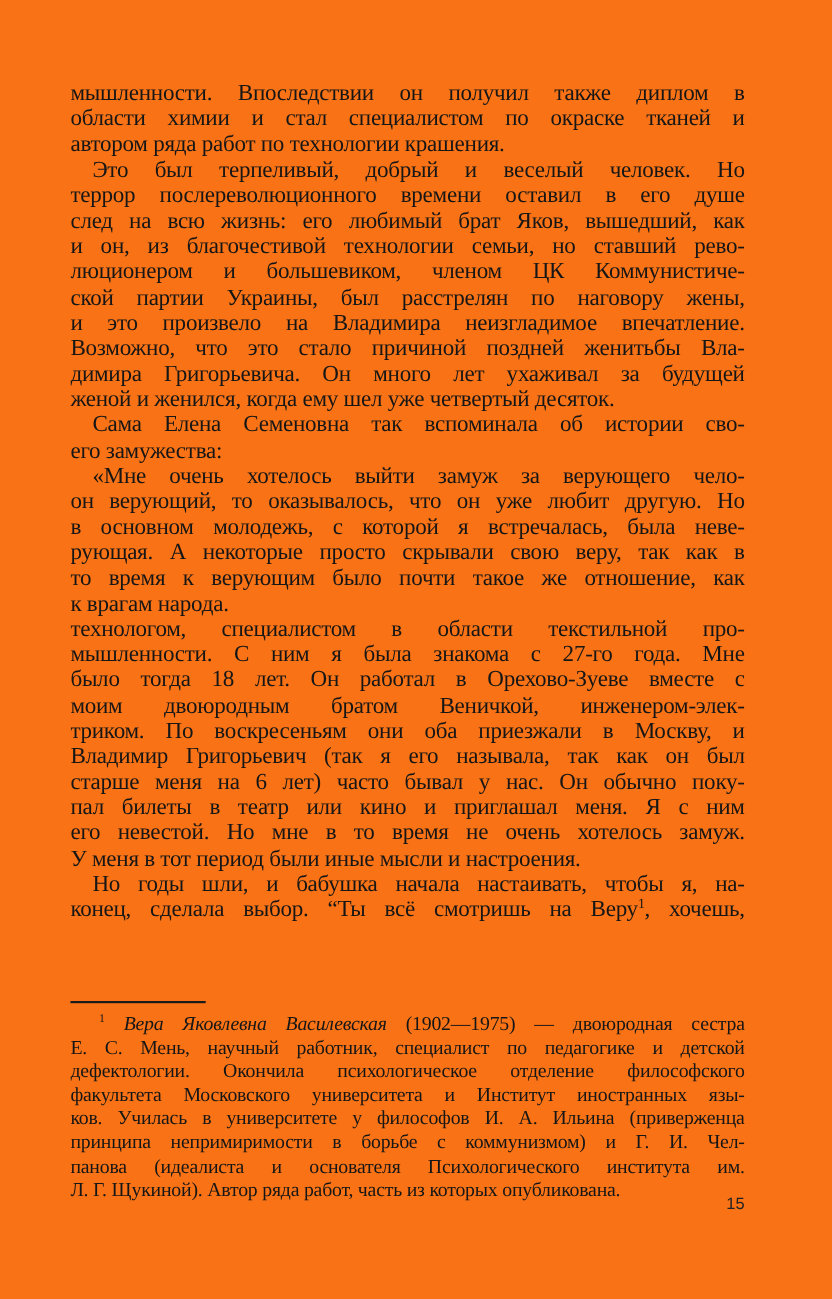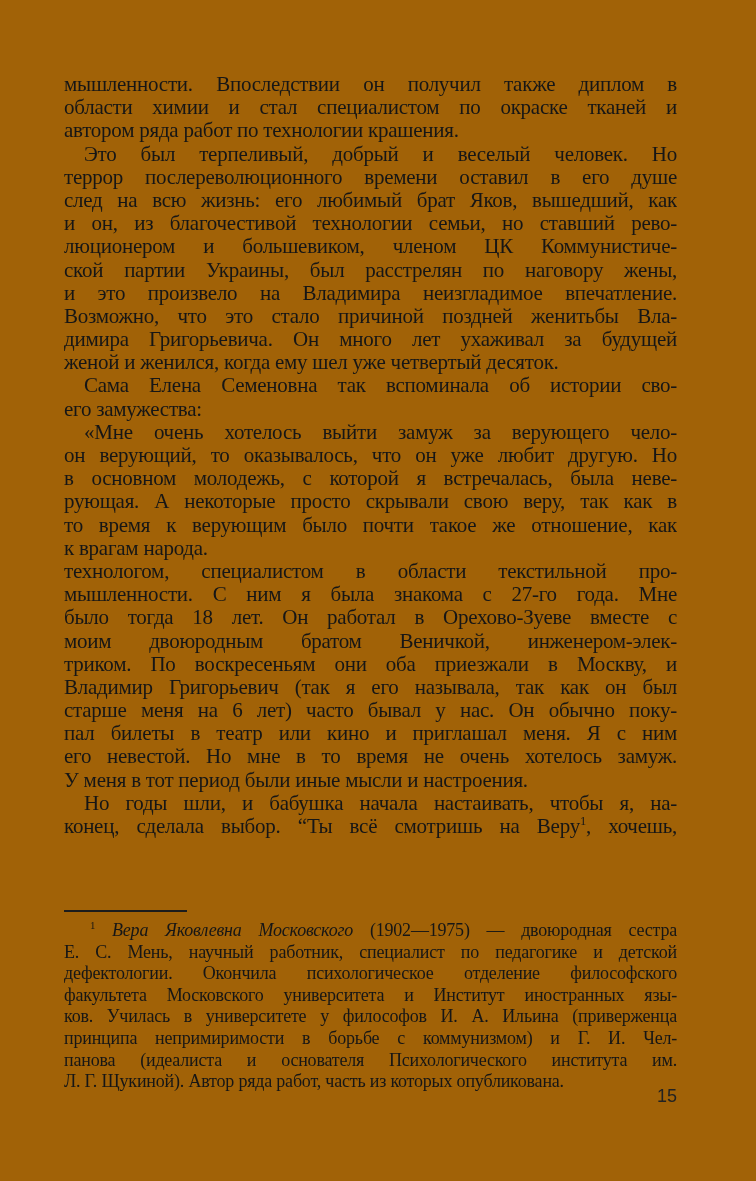--- a/index.html
+++ b/index.html
@@ -6,21 +6,21 @@
   body {
     width: 756px; height: 1181px;
     background: #fbfbfa;
     position: relative;
     font-family: "Liberation Serif", "DejaVu Serif", serif;
     color: #161616;
     overflow: hidden;
   }
   .page {
     position: absolute; inset: 0;
-    background: #a16207;
+    background: #f97316;
   }
   .main-text {
     position: absolute;
     left: 64px; top: 73px; width: 613px;
     font-size: 21px;
     letter-spacing: -0.25px;
   }
   .main-text .line {
     line-height: 23.2px;
     height: 23.2px;
@@ -54,21 +54,21 @@
     font-size: 0.6em;
     vertical-align: super;
     line-height: 0;
   }
   .ital { font-style: italic; }
   .page-number {
     position: absolute;
     left: 64px; top: 1086px; width: 613px;
     text-align: right;
     font-family: "Liberation Sans", "DejaVu Sans", sans-serif;
-    font-size: 18px;
+    font-size: 15px;
     color: #222;
   }
 </style>
 </head>
 <body>
 
 <div class="page">
   <div class="main-text">
       <div>
         <div class="line">мышленности. Впоследствии он получил также диплом в</div>
@@ -112,21 +112,21 @@
         <div class="line last">У меня в тот период были иные мысли и настроения.</div>
       </div>
       <div>
         <div class="line indent">Но годы шли, и бабушка начала настаивать, чтобы я, на-</div>
         <div class="line"><span class="">конец, сделала выбор. “Ты всё смотришь на Веру</span><span class="sup">1</span><span class="">, хочешь,</span></div>
       </div>
     </div>
   <div class="footnote-rule"></div>
   <div class="footnote">
       <div>
-        <div class="line indent"><span class="sup">1</span><span class="ital"> Вера Яковлевна Московского</span><span class=""> (1902—1975) — двоюродная сестра</span></div>
+        <div class="line indent"><span class="sup">1</span><span class="ital"> Вера Яковлевна Василевская</span><span class=""> (1902—1975) — двоюродная сестра</span></div>
         <div class="line">Е. С. Мень, научный работник, специалист по педагогике и детской</div>
         <div class="line">дефектологии. Окончила психологическое отделение философского</div>
         <div class="line">факультета Московского университета и Институт иностранных язы-</div>
         <div class="line">ков. Училась в университете у философов И. А. Ильина (приверженца</div>
         <div class="line">принципа непримиримости в борьбе с коммунизмом) и Г. И. Чел-</div>
         <div class="line">панова (идеалиста и основателя Психологического института им.</div>
         <div class="line last">Л. Г. Щукиной). Автор ряда работ, часть из которых опубликована.</div>
       </div>
     </div>
   <div class="page-number">15</div>

